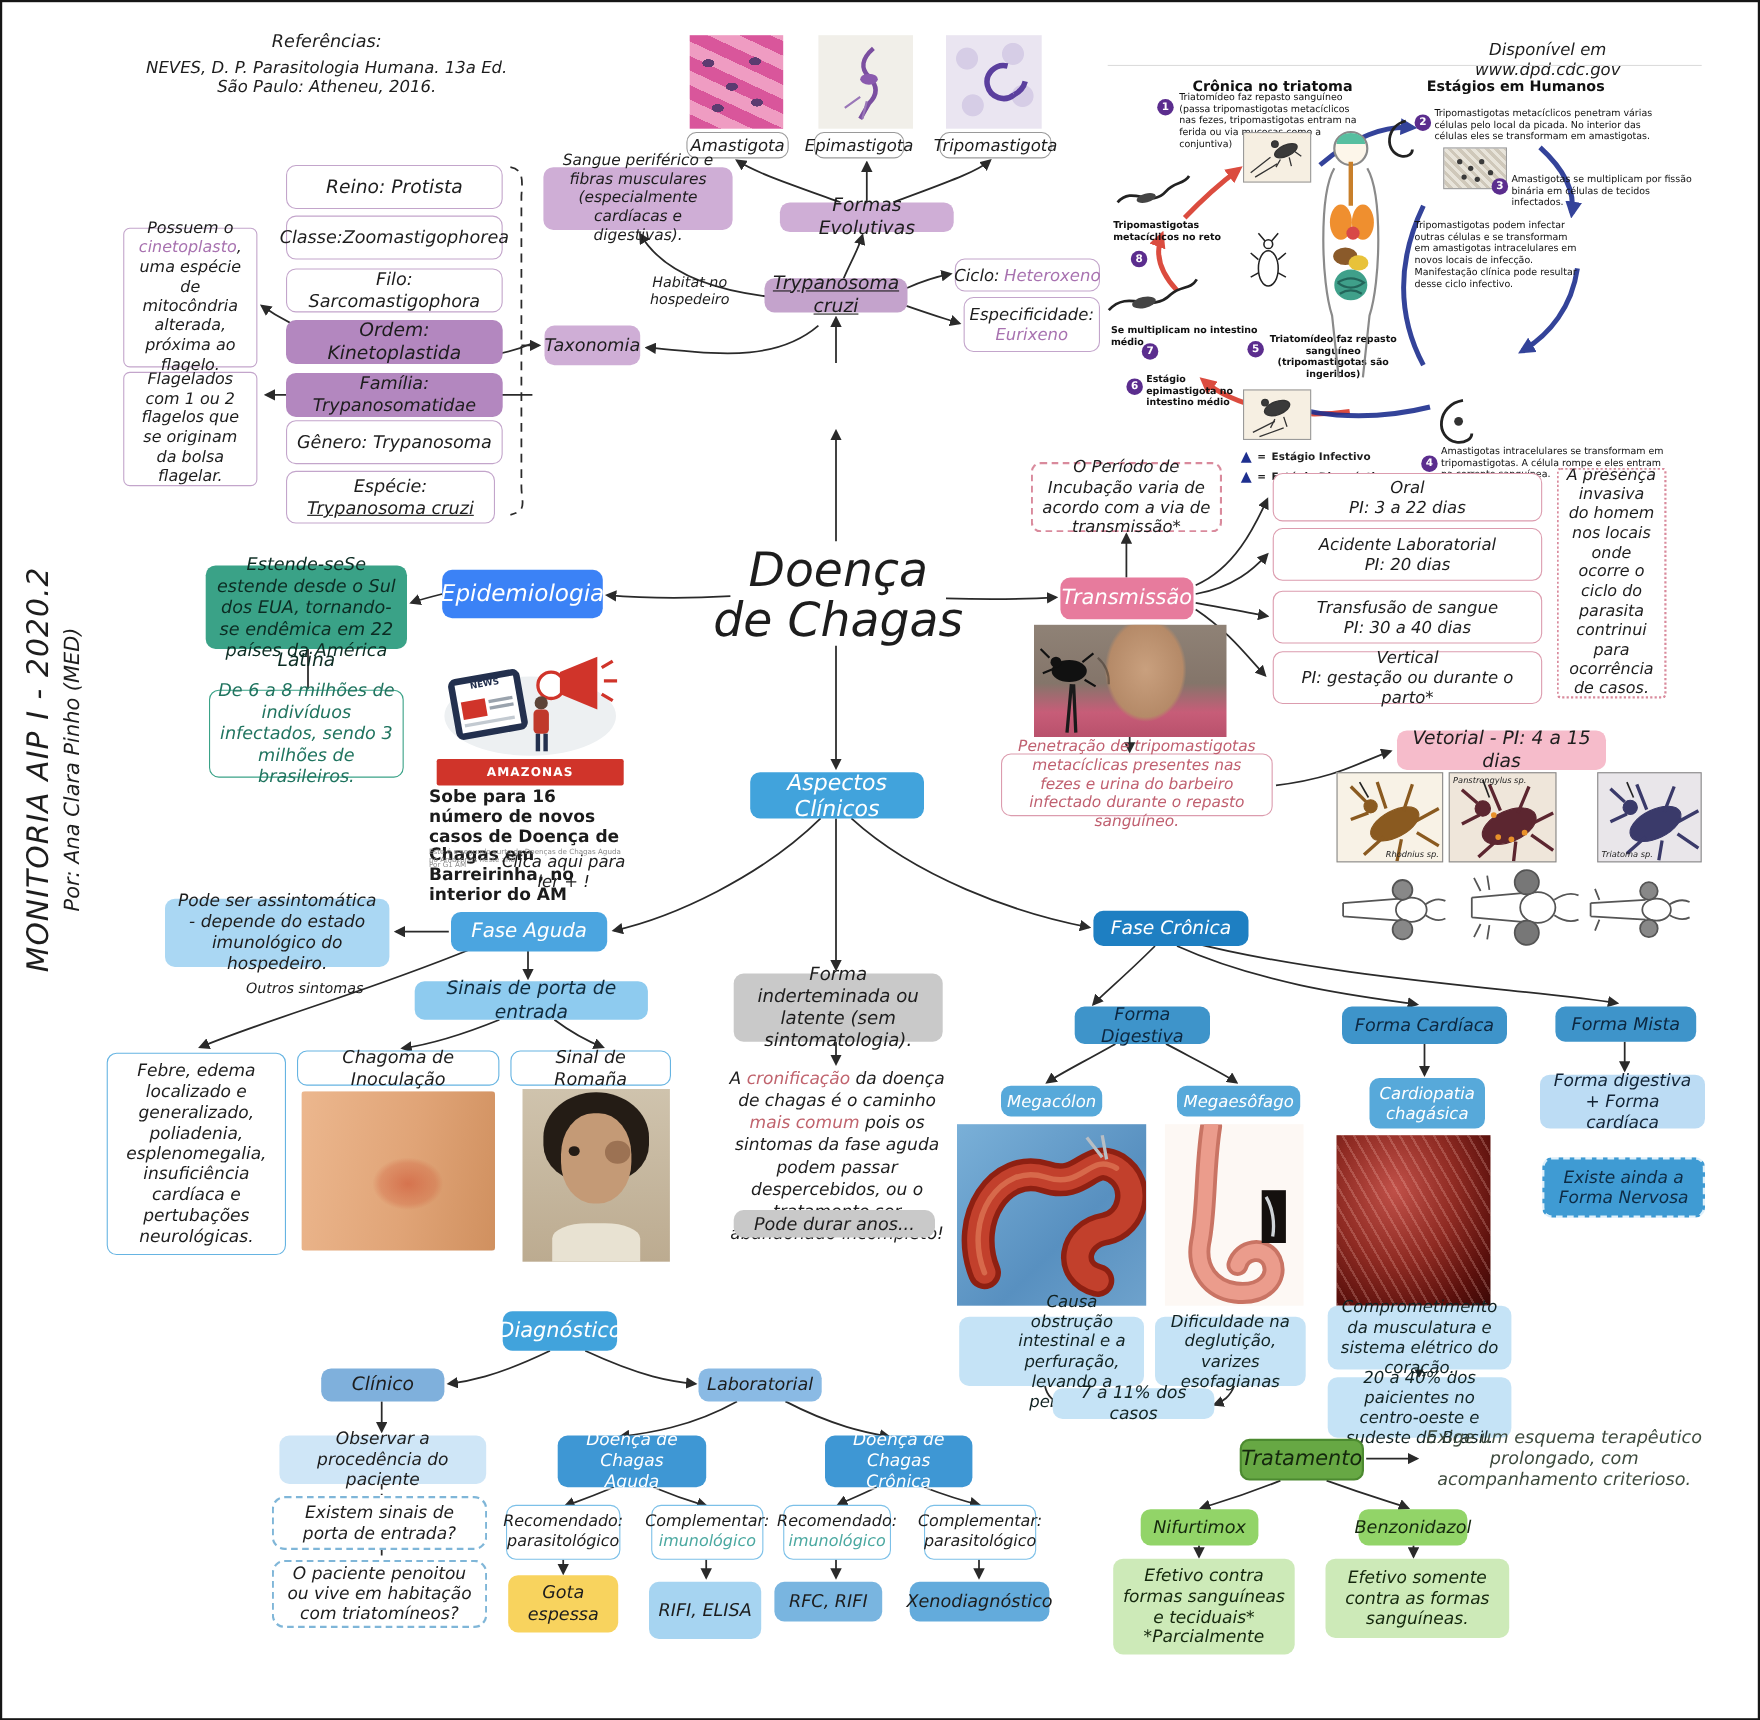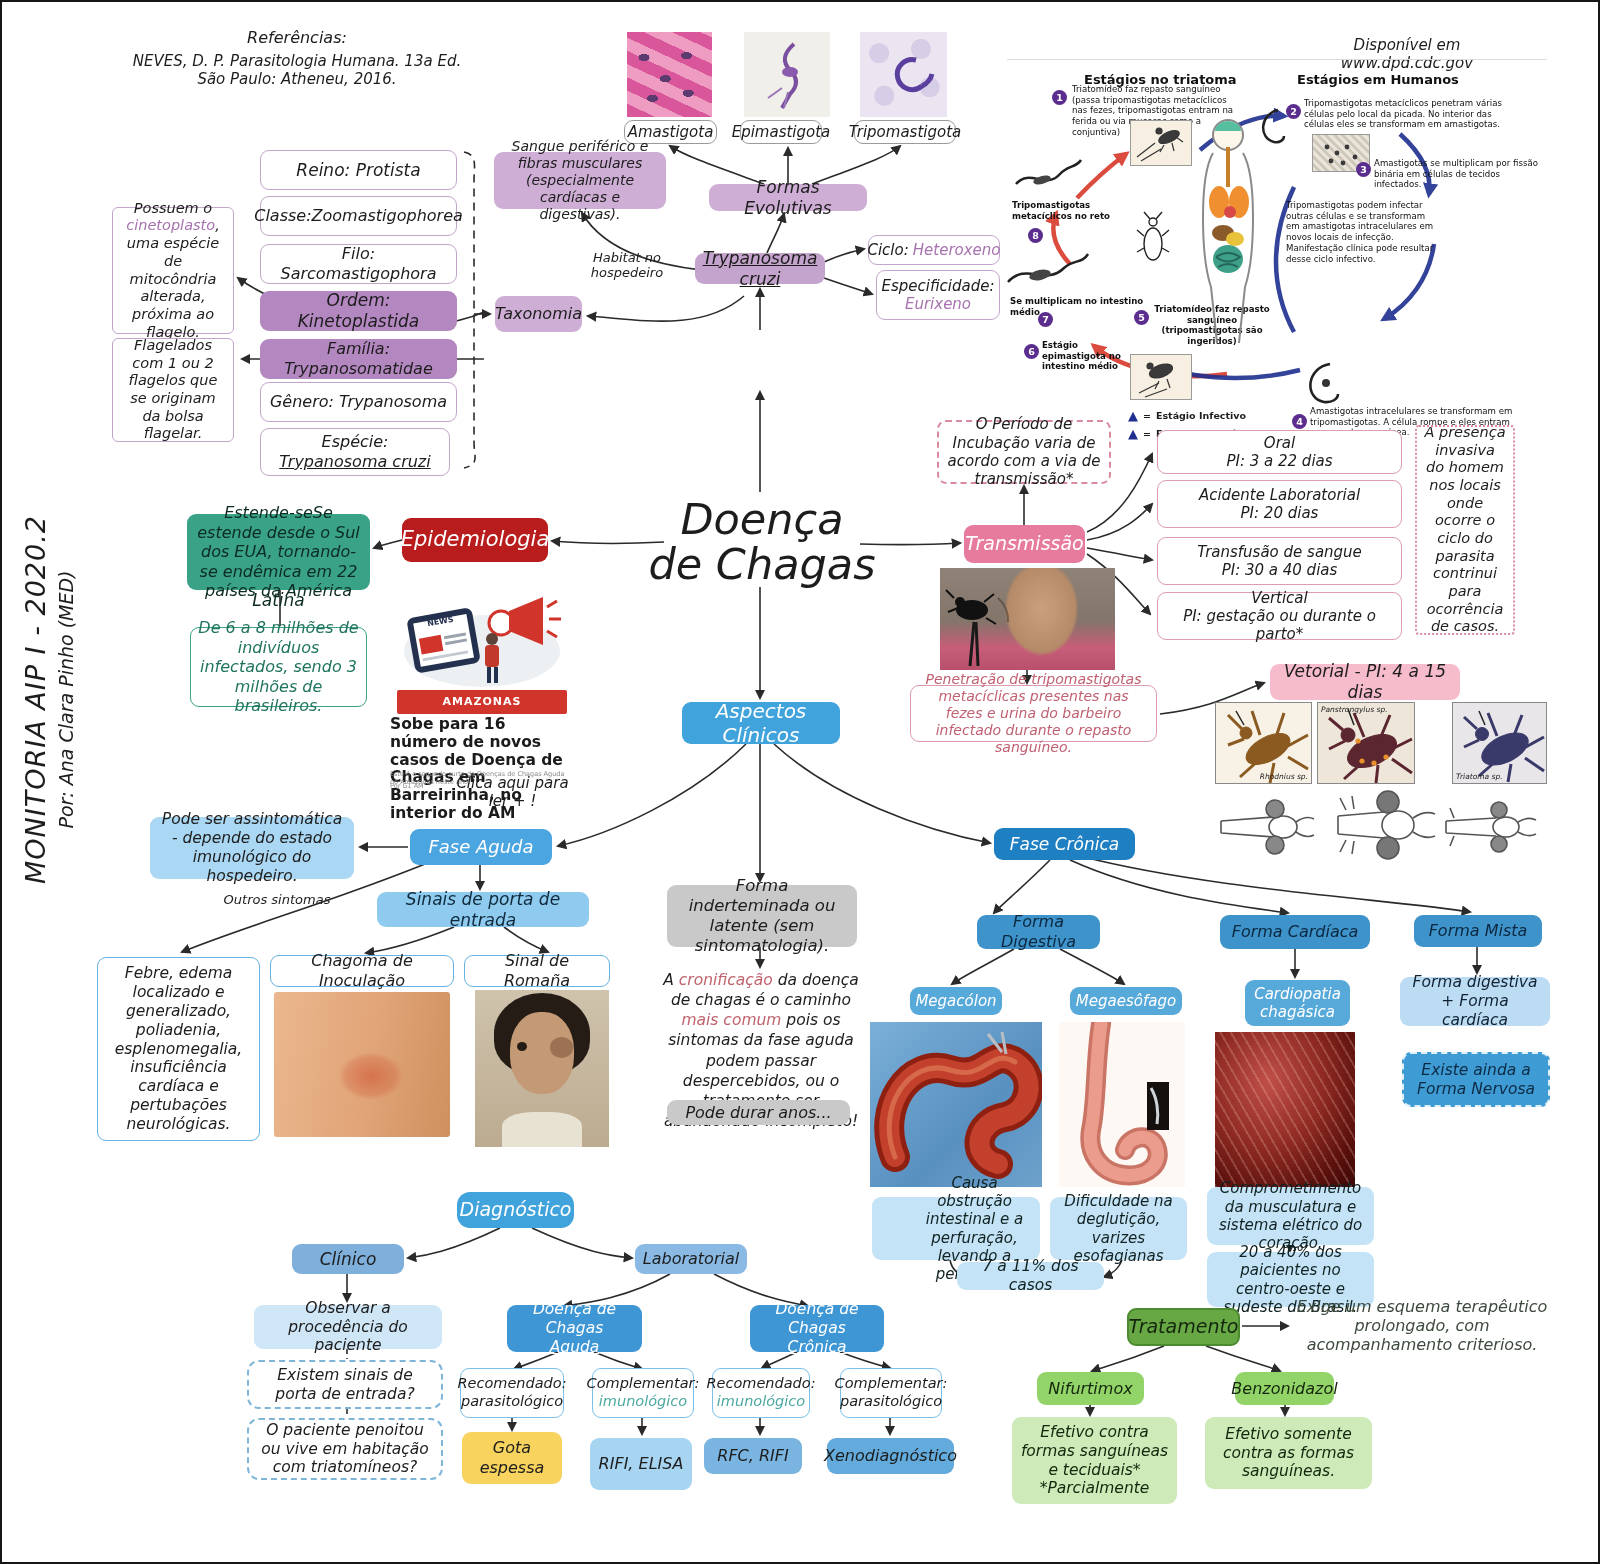--- a/index.html
+++ b/index.html
@@ -24,21 +24,21 @@
   .purple   { background:#8a569c; color:#fff; }
   .hl-purple{ color:#a872b0; }
   
   .pinkfill { background:#e77b9d; color:#fff; }
   .pinklight{ background:#f6bccb; }
   .pinkbx   { background:#fff; border:1.6px solid #dc9cae; }
   .pinkdash { background:#fff; border:2px dashed #d98a9c; }
   .pinkdot  { background:#fff; border:2px dotted #d98a9c; }
   .hl-pink  { color:#c06070; }
   
-  .greenfill  { background:#b91c1c; color:#fff; }
+  .greenfill  { background:#3b82f6; color:#fff; }
   .greenspread{ background:#3aa287; color:#0c2c23; }
   .greenbx    { background:#fff; border:1.6px solid #3aa287; color:#20745f; }
   .greentrat  { background:#67a844; border:2px solid #4c8a30; color:#14270d; }
   .greendrug  { background:#92d468; color:#14270d; }
   .greenpale  { background:#cdeab8; color:#14270d; }
   
   .blue1    { background:#41a3dc; color:#fff; }
   .blue2    { background:#4ba5e0; color:#fff; }
   .blue3    { background:#1e7fc2; color:#fff; }
   .bluelight{ background:#aad7f3; }
@@ -178,21 +178,21 @@
     <div style="font-size:19px; margin-top:4px;">Por: Ana Clara Pinho (MED)</div>
   </div>
 
   <div class="txt" style="left:160px; top:26px; width:270px; font-size:16px;">Referências:</div>
   <div class="txt" style="left:115px; top:50px; width:360px; font-size:15px;">NEVES, D. P. Parasitologia Humana. 13a Ed. São Paulo: Atheneu, 2016.</div>
 
   <div class="txt" style="left:1285px; top:34px; width:240px; font-size:15px;">Disponível em www.dpd.cdc.gov</div>
   <div style="position:absolute; left:1005px; top:57px; width:540px; height:1px; background:#dcdcdc;"></div>
 
   <div class="cdc-panel">
-    <div class="cttl" style="left:80px; top:10px;">Estágios no triatoma</div>
+    <div class="cttl" style="left:80px; top:10px;">Crônica no triatoma</div>
     <div class="cttl" style="left:293px; top:10px;">Estágios em Humanos</div>
 
     <div class="cnum" style="left:48px; top:28px;">1</div>
     <div class="ctx" style="left:68px; top:22px; width:172px;">Triatomídeo faz repasto sanguíneo (passa tripomastigotas metacíclicos nas fezes, tripomastigotas entram na ferida ou via mucosas como a conjuntiva)</div>
 
     <div class="cimg" style="left:126px; top:58px; width:62px; height:46px;">
       <svg viewBox="0 0 62 46" width="62" height="46">
         <g stroke="#333" fill="none" stroke-width="1.2">
           <path d="M6,36 l18,-14 M10,40 l20,-12"></path>
           <ellipse cx="38" cy="16" rx="11" ry="5" transform="rotate(-25 38 16)" fill="#3a3a3a"></ellipse>
@@ -552,21 +552,21 @@
   <div class="photo" style="left:1213px; top:1030px; width:140px; height:155px; background:
       repeating-linear-gradient(60deg, rgba(255,205,195,.22) 0 2px, transparent 2px 9px),
       radial-gradient(at 38% 32%, #c05048 0%, #8e2a22 45%, #5a100c 78%, #3a0806 100%);"></div>
 
   <div class="bx bluecap" style="left:870px; top:1195px; width:168px; height:63px; font-size:15px;padding-left:44px;">Causa obstrução intestinal e a perfuração, levando a peritonite.</div>
   <div class="bx bluecap" style="left:1048px; top:1195px; width:137px; height:63px; font-size:15px;">Dificuldade na deglutição, varizes esofagianas</div>
   <div class="bx bluecap" style="left:955px; top:1260px; width:147px; height:28px; font-size:15.5px;">7 a 11% dos casos</div>
   <div class="bx bluecap" style="left:1205px; top:1185px; width:167px; height:58px; font-size:15px;">Comprometimento da musculatura e sistema elétrico do coração.</div>
   <div class="bx bluecap" style="left:1205px; top:1250px; width:167px; height:55px; font-size:15px;">20 a 40% dos paicientes no centro-oeste e sudeste do Brasil.</div>
 
-  <div class="bx blue1" style="left:455px; top:1190px; width:117px; height:36px; font-size:19px;border-radius:13px;">Diagnóstico</div>
+  <div class="bx blue1" style="left:455px; top:1190px; width:104px; height:36px; font-size:19px;">Diagnóstico</div>
   <div class="bx blueclin" style="left:290px; top:1242px; width:112px; height:30px; font-size:17px;">Clínico</div>
   <div class="bx bluelab" style="left:633px; top:1242px; width:112px; height:30px; font-size:16px;">Laboratorial</div>
   <div class="bx" style="left:252px; top:1303px; width:188px; height:44px; font-size:15.5px; background:#cfe6f7;">Observar a procedência do paciente</div>
   <div class="bx" style="left:245px; top:1358px; width:196px; height:49px; font-size:15.5px; background:#fff; border:2px dashed #7fb6d8; border-radius:12px;">Existem sinais de porta de entrada?</div>
   <div class="bx" style="left:245px; top:1416px; width:196px; height:62px; font-size:15.5px; background:#fff; border:2px dashed #7fb6d8; border-radius:12px;">O paciente penoitou ou vive em habitação com triatomíneos?</div>
 
   <div class="bx bluedc" style="left:505px; top:1303px; width:135px; height:47px; font-size:15.5px;">
     <span>Doença de Chagas</span>
       <span class="u">Aguda</span>
   </div>

